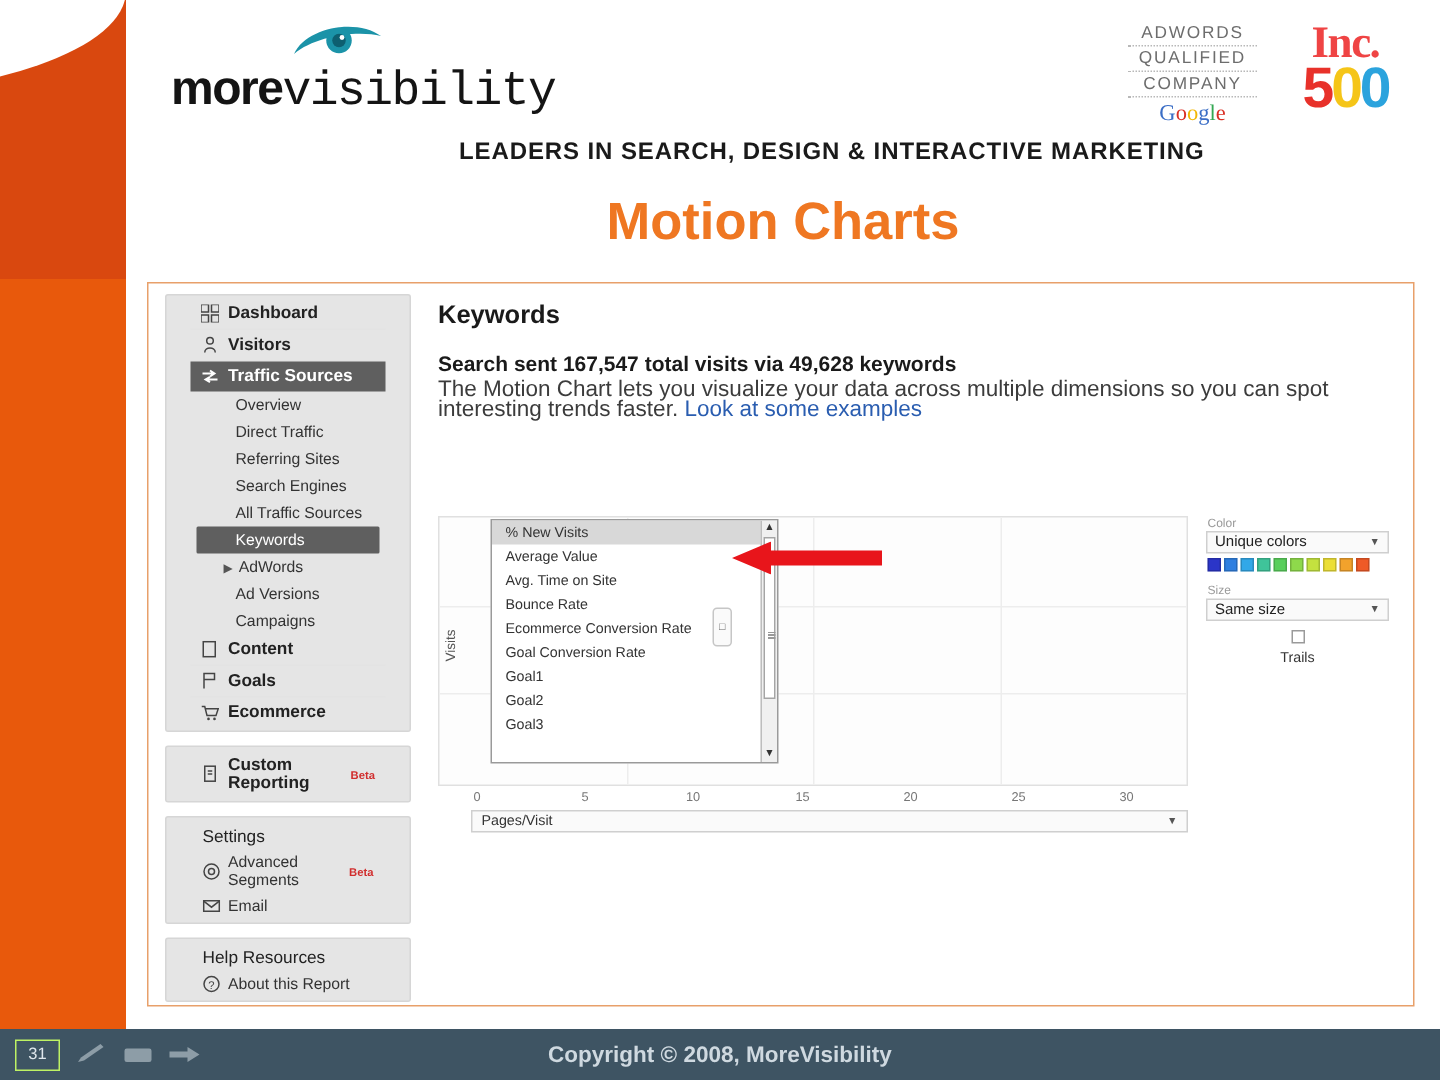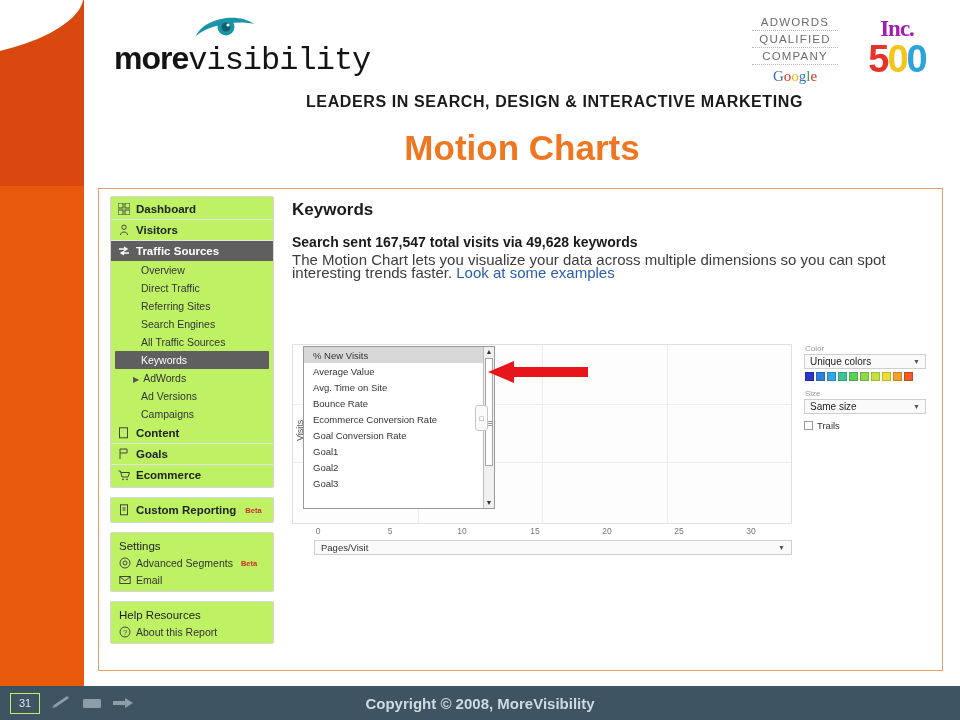--- a/index.html
+++ b/index.html
@@ -43,44 +43,44 @@
   .adwords .ln{
     font-size:11.5px;color:#6d6d6d;letter-spacing:1.2px;line-height:13px;
     border-bottom:1px dotted #b8b8b8;padding-bottom:1px;margin-bottom:2px;
   }
   .adwords .ln:last-of-type{border-bottom:none;}
   .google{font-family:"Liberation Serif",serif;font-size:15px;margin-top:3px;letter-spacing:0;}
   .g1{color:#3b6ec6;}.g2{color:#d93025;}.g3{color:#f2b705;}.g4{color:#3b6ec6;}
   .g5{color:#34a853;}.g6{color:#d93025;}
   .inc{width:82px;text-align:center;}
   .inc-word{
-    font-family:"Liberation Serif",serif;font-weight:bold;font-size:23px;
-    color:#a21caf;line-height:26px;letter-spacing:-1px;
+    font-family:"Liberation Serif",serif;font-weight:bold;font-size:30px;
+    color:#ef4444;line-height:26px;letter-spacing:-1px;
   }
   .inc-500{font-family:"Liberation Sans",sans-serif;font-weight:bold;font-size:38px;line-height:34px;letter-spacing:-2px;}
   .i5{color:#e8312a;}.i0a{color:#f5c518;}.i0b{color:#2ba3dd;}
 
   
   .slide-title{
     position:absolute;left:84px;right:0;top:128px;text-align:center;
     font-size:35px;font-weight:bold;color:#ef7722;
   }
 
   
   .shot{
     position:absolute;left:98px;top:188px;width:845px;height:483px;
     background:#ffffff;border:1px solid #e8a06a;box-sizing:border-box;
   }
   .shot-inner{position:absolute;inset:3px;background:#ffffff;display:flex;}
 
   
   .ga-side{width:178px;padding:4px 6px 0 8px;box-sizing:border-box;}
   .ga-box{
-    border:1px solid #d6d6d6;background:#bef264;border-radius:2px;
-    padding:2px 0;margin-bottom:9px;
+    border:1px solid #d6d6d6;background:#e5e5e5;border-radius:2px;
+    padding:2px 16px;margin-bottom:9px;
   }
   .nav-row{
     display:flex;align-items:center;gap:6px;
     padding:4px 7px;font-size:11.5px;color:#222;font-weight:bold;
     border-bottom:1px solid #e3e3e3;
   }
   .nav-row:last-child{border-bottom:none;}
   .nav-row.sel{background:#5f5f5f;color:#ffffff;font-weight:bold;border-bottom:none;}
   .nav-ico{width:12px;height:12px;flex:0 0 12px;display:block;}
   .sub{
@@ -108,21 +108,21 @@
     position:absolute;left:0;top:0;width:500px;height:180px;
     background:#fdfdfd;border:1px solid #e0e0e0;box-sizing:border-box;
   }
   .grid-v{position:absolute;top:0;bottom:0;width:1px;background:#ededed;}
   .grid-h{position:absolute;left:0;right:0;height:1px;background:#ededed;}
   .yaxis-label{
     position:absolute;left:2px;top:96px;font-size:9px;color:#555;
     transform:rotate(-90deg);transform-origin:left top;white-space:nowrap;
   }
   .ylist-box{
-    position:absolute;left:10px;top:1px;width:192px;height:163px;
+    position:absolute;left:34px;top:1px;width:192px;height:163px;
     background:#ffffff;border:1px solid #9a9a9a;box-sizing:border-box;overflow:hidden;
   }
   .ylist-item{font-size:9.5px;color:#333;padding:2.5px 6px 2.5px 9px;white-space:nowrap;}
   .ylist-item.sel{background:#d8d8d8;}
   .ylist-scroll{
     position:absolute;right:0;top:0;width:11px;height:100%;
     background:#f0f0f0;border-left:1px solid #bdbdbd;box-sizing:border-box;
   }
   .sb-arrow{font-size:7px;color:#333;text-align:center;line-height:10px;height:10px;}
   .sb-thumb{position:absolute;left:1px;top:11px;width:8px;height:108px;background:#ffffff;border:1px solid #a5a5a5;box-sizing:border-box;}
@@ -148,21 +148,21 @@
   
   .ctrl-col{position:absolute;left:512px;top:0;width:122px;}
   .ctrl-lbl{font-size:8px;color:#999;margin:0 0 1px 1px;}
   .ctrl-sel{
     height:15px;background:#fafafa;border:1px solid #cfcfcf;box-sizing:border-box;
     font-size:10px;color:#222;padding:0 5px;display:flex;align-items:center;
     justify-content:space-between;margin-bottom:3px;
   }
   .swatches{display:flex;gap:2px;margin:0 0 8px 1px;}
   .sw{width:9px;height:9px;border:1px solid rgba(0,0,0,.18);box-sizing:border-box;}
-  .trails{display:flex;align-items:center;gap:4px;font-size:9.5px;color:#333;margin-top:6px;}
+  .trails{display:flex;align-items:center;gap:4px;font-size:9.5px;color:#333;margin-top:6px;flex-direction:column;}
   .cbx{width:9px;height:9px;border:1px solid #9a9a9a;background:#fff;box-sizing:border-box;}
   .bigdate{
     position:absolute;right:18px;top:360px;font-size:30px;color:#cfcfcf;font-weight:bold;
     letter-spacing:-1px;
   }
 
   
   .footer{
     position:absolute;left:0;bottom:0;width:960px;height:34px;background:#3e5463;
     display:flex;align-items:center;

